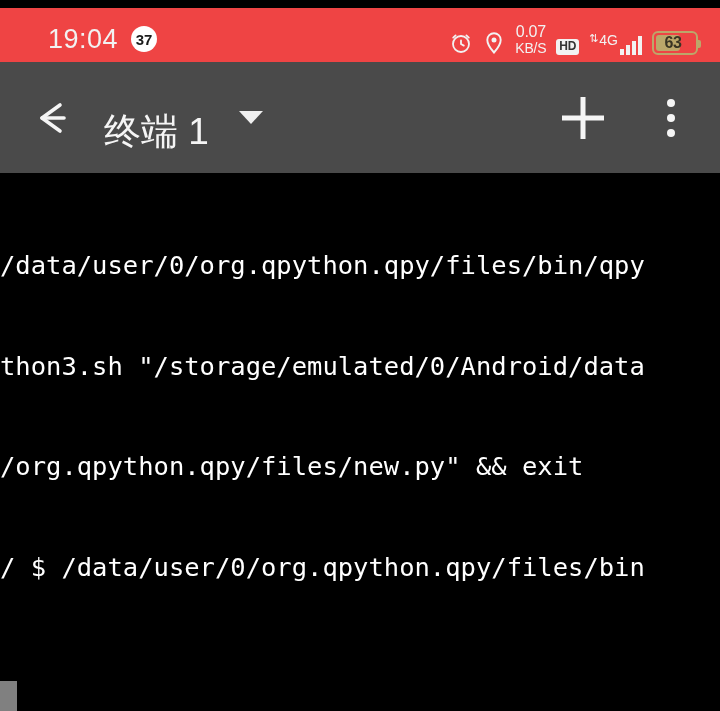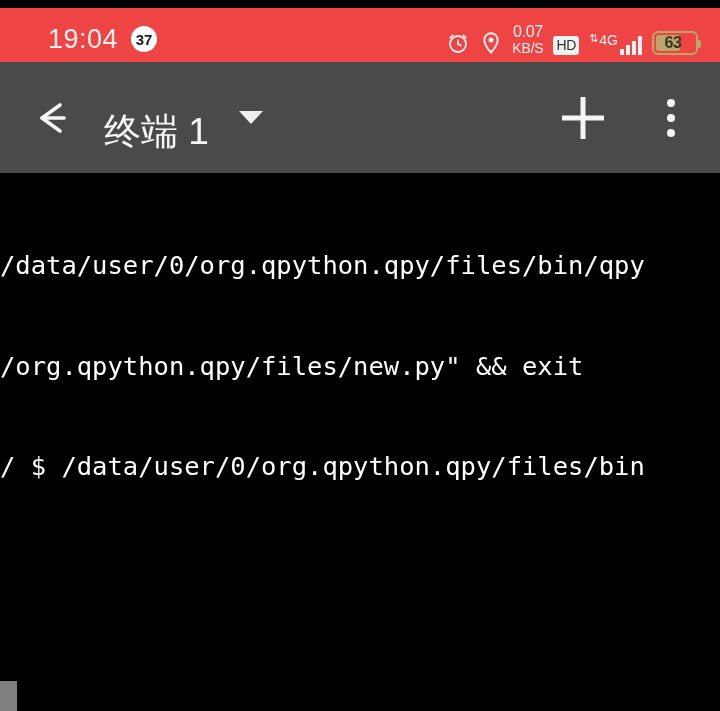--- a/index.html
+++ b/index.html
@@ -72,22 +72,22 @@
     color: #f2f2f2;
     line-height: 1;
     font-family: "Liberation Sans", sans-serif;
   }
   .netspeed .nval { font-size: 16px; letter-spacing: -0.3px; }
   .netspeed .nunit { font-size: 14px; margin-top: 1px; letter-spacing: -0.2px; }
 
   .hd-badge {
     background: #f2f2f2;
     color: #333333;
-    font-size: 14px;
-    font-weight: normal;
+    font-size: 12px;
+    font-weight: bold;
     border-radius: 3px;
     padding: 1px 3px;
     line-height: 1.15;
     letter-spacing: -0.3px;
   }
 
   .net-group {
     display: flex;
     align-items: flex-end;
     gap: 2px;
@@ -325,20 +325,21 @@
     <span class="tb-dots">
       <i></i>
         <i></i>
         <i></i>
     </span>
   </div>
 
   <div class="terminal">
     <div class="term-lines">
       <span class="ln">/data/user/0/org.qpython.qpy/files/bin/qpy</span>
+      <span class="ln">thon3.sh "/storage/emulated/0/Android/data</span>
       <span class="ln">/org.qpython.qpy/files/new.py" &amp;&amp; exit</span>
       <span class="ln">/ $ /data/user/0/org.qpython.qpy/files/bin</span>
       
       
       
       
       
       
       
       

